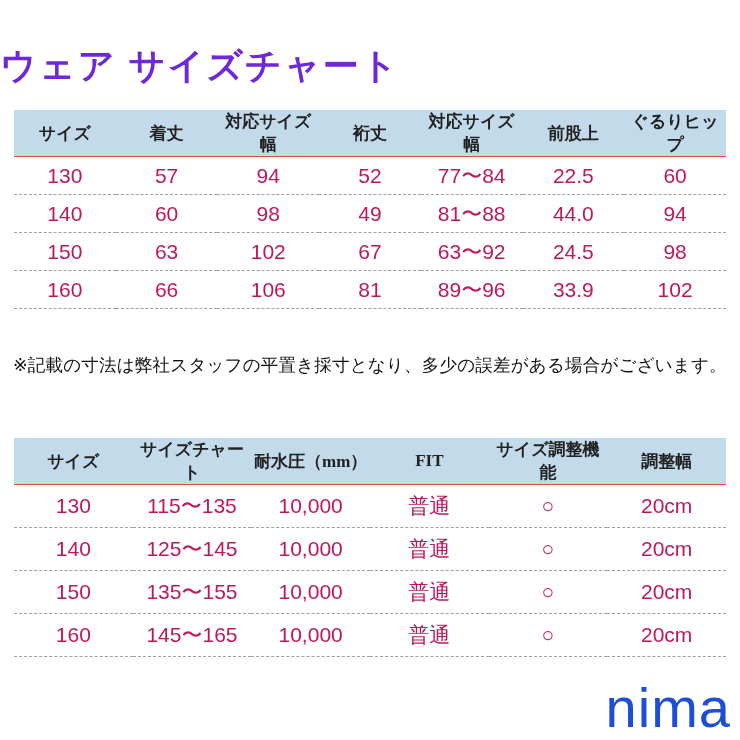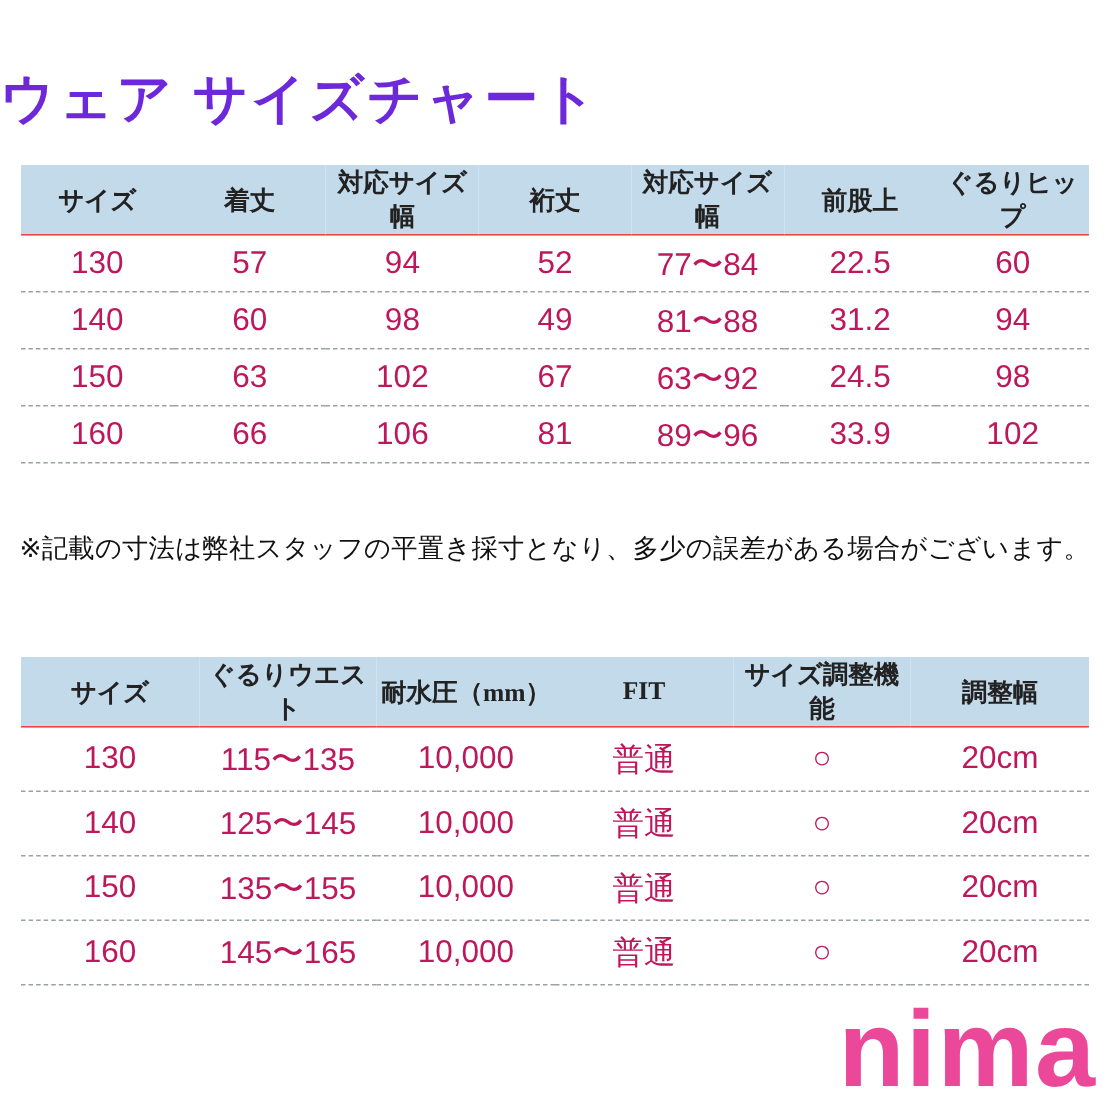--- a/index.html
+++ b/index.html
@@ -64,25 +64,25 @@
     width: 726px;
     margin: 4px;
     font-size: 17.5px;
     letter-spacing: 0.2px;
     color: #111111;
   }
   .logo {
     position: absolute;
     right: 9px;
     bottom: 4px;
-    font-size: 72px;
-    font-weight: bold;
+    font-size: 56px;
+    font-weight: normal;
     letter-spacing: 1px;
     line-height: 1;
-    color: #ec4899;
+    color: #1d4ed8;
   }
 </style>
 </head>
 <body>
 
 <div class="page">
 
   <h1 class="title">ウェア サイズチャート</h1>
 
   <table class="tbl size-table">
@@ -106,21 +106,21 @@
           <td>77〜84</td>
           <td>22.5</td>
           <td>60</td>
         </tr>
         <tr>
           <td>140</td>
           <td>60</td>
           <td>98</td>
           <td>49</td>
           <td>81〜88</td>
-          <td>31.2</td>
+          <td>44.0</td>
           <td>94</td>
         </tr>
         <tr>
           <td>150</td>
           <td>63</td>
           <td>102</td>
           <td>67</td>
           <td>63〜92</td>
           <td>24.5</td>
           <td>98</td>
@@ -136,21 +136,21 @@
         </tr>
       </tbody>
   </table>
 
   <p class="note">※記載の寸法は弊社スタッフの平置き採寸となり、多少の誤差がある場合がございます。</p>
 
   <table class="tbl spec-table">
     <thead>
         <tr>
           <th>サイズ</th>
-          <th>ぐるりウエスト</th>
+          <th>サイズチャート</th>
           <th>耐水圧（mm）</th>
           <th>FIT</th>
           <th>サイズ調整機能</th>
           <th>調整幅</th>
         </tr>
       </thead>
     <tbody>
         <tr>
           <td>130</td>
           <td>115〜135</td>

